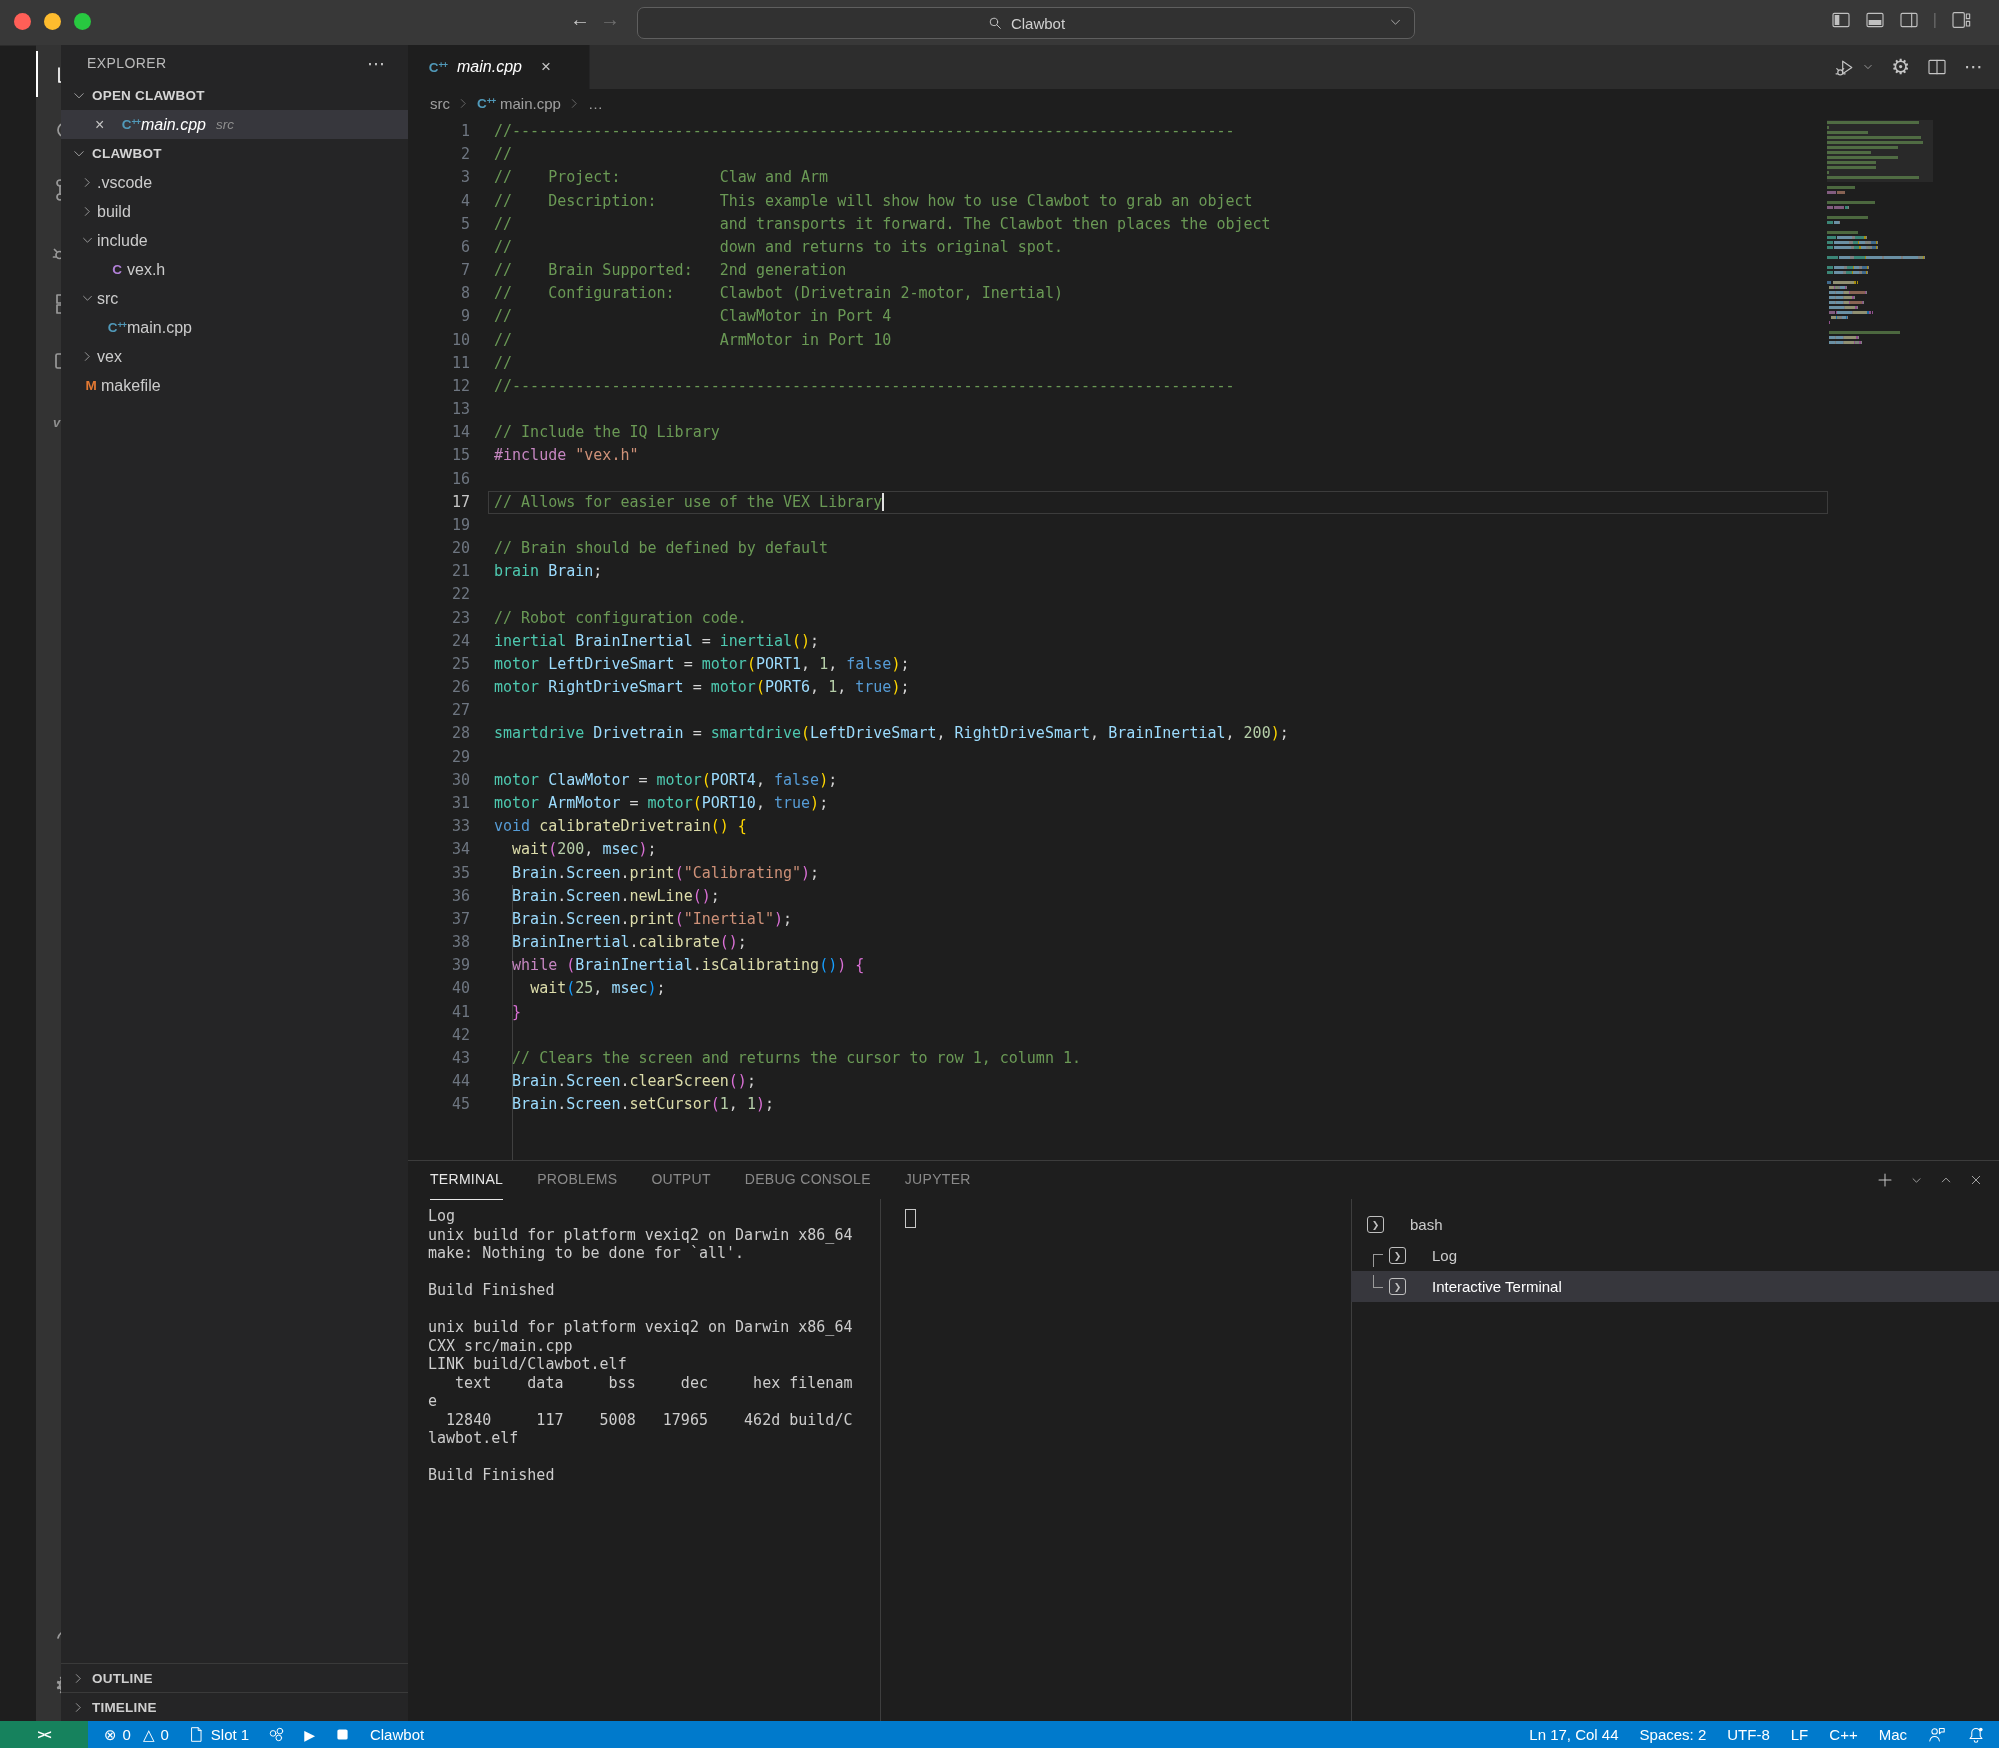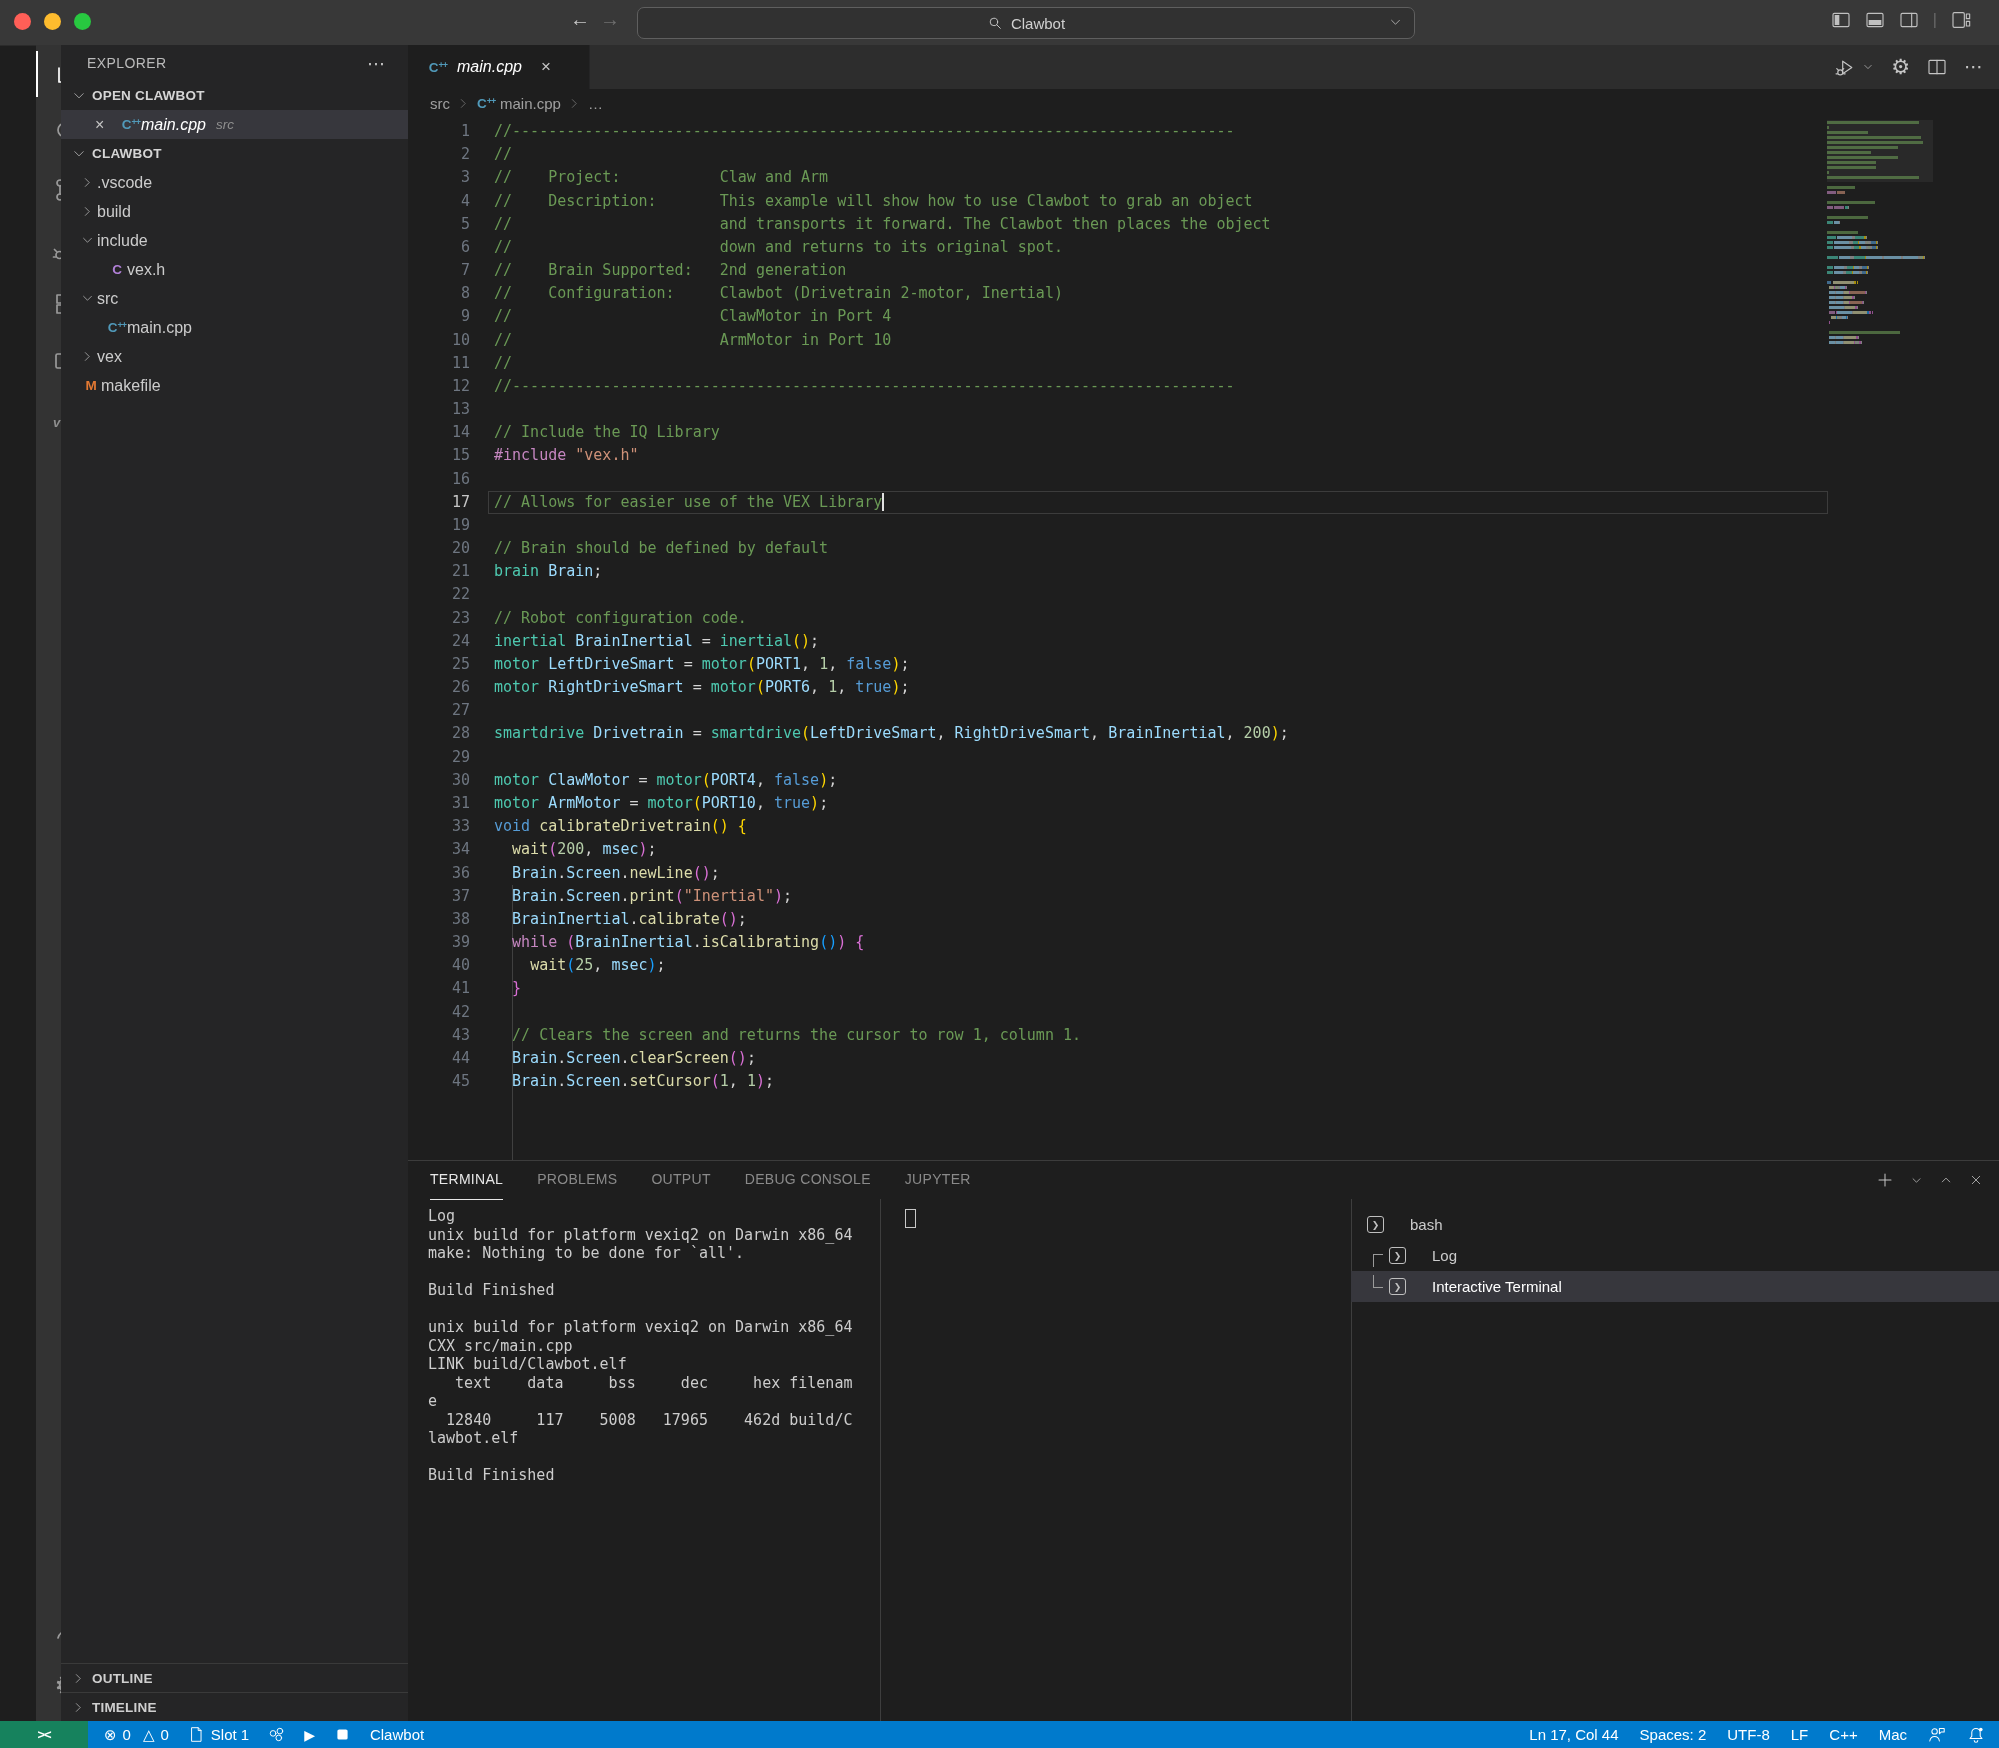--- a/index.html
+++ b/index.html
@@ -412,20 +412,21 @@
             <div class="cl"><span class="ln">24</span><span class="lc"><span class="tk-t">inertial</span><span class="tk-p"> </span><span class="tk-v">BrainInertial</span><span class="tk-p"> = </span><span class="tk-t">inertial</span><span class="tk-b1">()</span><span class="tk-p">;</span></span></div>
             <div class="cl"><span class="ln">25</span><span class="lc"><span class="tk-t">motor</span><span class="tk-p"> </span><span class="tk-v">LeftDriveSmart</span><span class="tk-p"> = </span><span class="tk-t">motor</span><span class="tk-b1">(</span><span class="tk-v">PORT1</span><span class="tk-p">, </span><span class="tk-n">1</span><span class="tk-p">, </span><span class="tk-k">false</span><span class="tk-b1">)</span><span class="tk-p">;</span></span></div>
             <div class="cl"><span class="ln">26</span><span class="lc"><span class="tk-t">motor</span><span class="tk-p"> </span><span class="tk-v">RightDriveSmart</span><span class="tk-p"> = </span><span class="tk-t">motor</span><span class="tk-b1">(</span><span class="tk-v">PORT6</span><span class="tk-p">, </span><span class="tk-n">1</span><span class="tk-p">, </span><span class="tk-k">true</span><span class="tk-b1">)</span><span class="tk-p">;</span></span></div>
             <div class="cl"><span class="ln">27</span><span class="lc"></span></div>
             <div class="cl"><span class="ln">28</span><span class="lc"><span class="tk-t">smartdrive</span><span class="tk-p"> </span><span class="tk-v">Drivetrain</span><span class="tk-p"> = </span><span class="tk-t">smartdrive</span><span class="tk-b1">(</span><span class="tk-v">LeftDriveSmart</span><span class="tk-p">, </span><span class="tk-v">RightDriveSmart</span><span class="tk-p">, </span><span class="tk-v">BrainInertial</span><span class="tk-p">, </span><span class="tk-n">200</span><span class="tk-b1">)</span><span class="tk-p">;</span></span></div>
             <div class="cl"><span class="ln">29</span><span class="lc"></span></div>
             <div class="cl"><span class="ln">30</span><span class="lc"><span class="tk-t">motor</span><span class="tk-p"> </span><span class="tk-v">ClawMotor</span><span class="tk-p"> = </span><span class="tk-t">motor</span><span class="tk-b1">(</span><span class="tk-v">PORT4</span><span class="tk-p">, </span><span class="tk-k">false</span><span class="tk-b1">)</span><span class="tk-p">;</span></span></div>
             <div class="cl"><span class="ln">31</span><span class="lc"><span class="tk-t">motor</span><span class="tk-p"> </span><span class="tk-v">ArmMotor</span><span class="tk-p"> = </span><span class="tk-t">motor</span><span class="tk-b1">(</span><span class="tk-v">PORT10</span><span class="tk-p">, </span><span class="tk-k">true</span><span class="tk-b1">)</span><span class="tk-p">;</span></span></div>
             <div class="cl"><span class="ln">33</span><span class="lc"><span class="tk-k">void</span><span class="tk-p"> </span><span class="tk-f">calibrateDrivetrain</span><span class="tk-b1">()</span><span class="tk-p"> </span><span class="tk-b1">{</span></span></div>
             <div class="cl"><span class="ln">34</span><span class="lc"><span class="tk-p">  </span><span class="tk-f">wait</span><span class="tk-b2">(</span><span class="tk-n">200</span><span class="tk-p">, </span><span class="tk-v">msec</span><span class="tk-b2">)</span><span class="tk-p">;</span></span></div>
+            <div class="cl"><span class="ln">35</span><span class="lc"><span class="tk-p">  </span><span class="tk-v">Brain</span><span class="tk-p">.</span><span class="tk-v">Screen</span><span class="tk-p">.</span><span class="tk-f">print</span><span class="tk-b2">(</span><span class="tk-s">"Calibrating"</span><span class="tk-b2">)</span><span class="tk-p">;</span></span></div>
             <div class="cl"><span class="ln">36</span><span class="lc"><span class="tk-p">  </span><span class="tk-v">Brain</span><span class="tk-p">.</span><span class="tk-v">Screen</span><span class="tk-p">.</span><span class="tk-f">newLine</span><span class="tk-b2">()</span><span class="tk-p">;</span></span></div>
             <div class="cl"><span class="ln">37</span><span class="lc"><span class="tk-p">  </span><span class="tk-v">Brain</span><span class="tk-p">.</span><span class="tk-v">Screen</span><span class="tk-p">.</span><span class="tk-f">print</span><span class="tk-b2">(</span><span class="tk-s">"Inertial"</span><span class="tk-b2">)</span><span class="tk-p">;</span></span></div>
             <div class="cl"><span class="ln">38</span><span class="lc"><span class="tk-p">  </span><span class="tk-v">BrainInertial</span><span class="tk-p">.</span><span class="tk-f">calibrate</span><span class="tk-b2">()</span><span class="tk-p">;</span></span></div>
             <div class="cl"><span class="ln">39</span><span class="lc"><span class="tk-p">  </span><span class="tk-m">while</span><span class="tk-p"> </span><span class="tk-b2">(</span><span class="tk-v">BrainInertial</span><span class="tk-p">.</span><span class="tk-f">isCalibrating</span><span class="tk-b3">()</span><span class="tk-b2">)</span><span class="tk-p"> </span><span class="tk-b2">{</span></span></div>
             <div class="cl"><span class="ln">40</span><span class="lc"><span class="tk-p">    </span><span class="tk-f">wait</span><span class="tk-b3">(</span><span class="tk-n">25</span><span class="tk-p">, </span><span class="tk-v">msec</span><span class="tk-b3">)</span><span class="tk-p">;</span></span></div>
             <div class="cl"><span class="ln">41</span><span class="lc"><span class="tk-p">  </span><span class="tk-b2">}</span></span></div>
             <div class="cl"><span class="ln">42</span><span class="lc"></span></div>
             <div class="cl"><span class="ln">43</span><span class="lc"><span class="tk-p">  </span><span class="tk-c">// Clears the screen and returns the cursor to row 1, column 1.</span></span></div>
             <div class="cl"><span class="ln">44</span><span class="lc"><span class="tk-p">  </span><span class="tk-v">Brain</span><span class="tk-p">.</span><span class="tk-v">Screen</span><span class="tk-p">.</span><span class="tk-f">clearScreen</span><span class="tk-b2">()</span><span class="tk-p">;</span></span></div>
             <div class="cl"><span class="ln">45</span><span class="lc"><span class="tk-p">  </span><span class="tk-v">Brain</span><span class="tk-p">.</span><span class="tk-v">Screen</span><span class="tk-p">.</span><span class="tk-f">setCursor</span><span class="tk-b2">(</span><span class="tk-n">1</span><span class="tk-p">, </span><span class="tk-n">1</span><span class="tk-b2">)</span><span class="tk-p">;</span></span></div>

